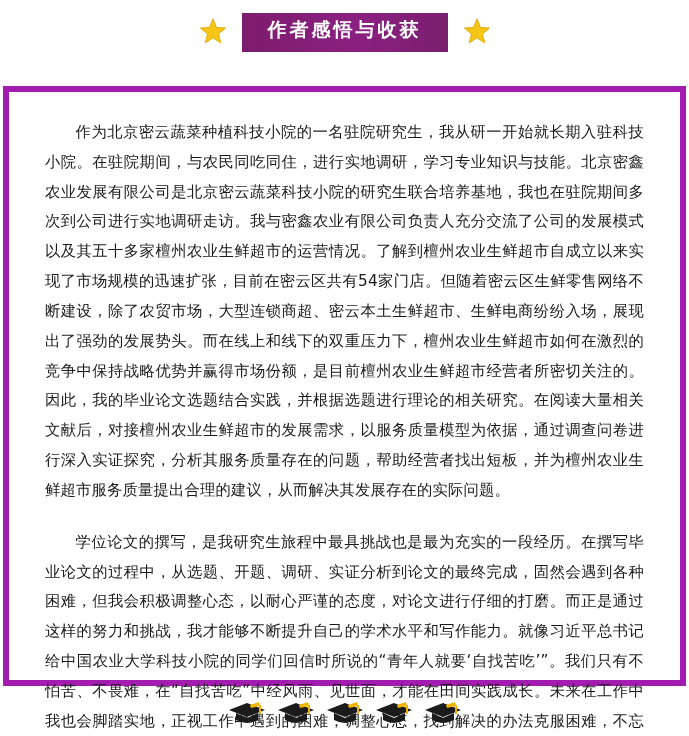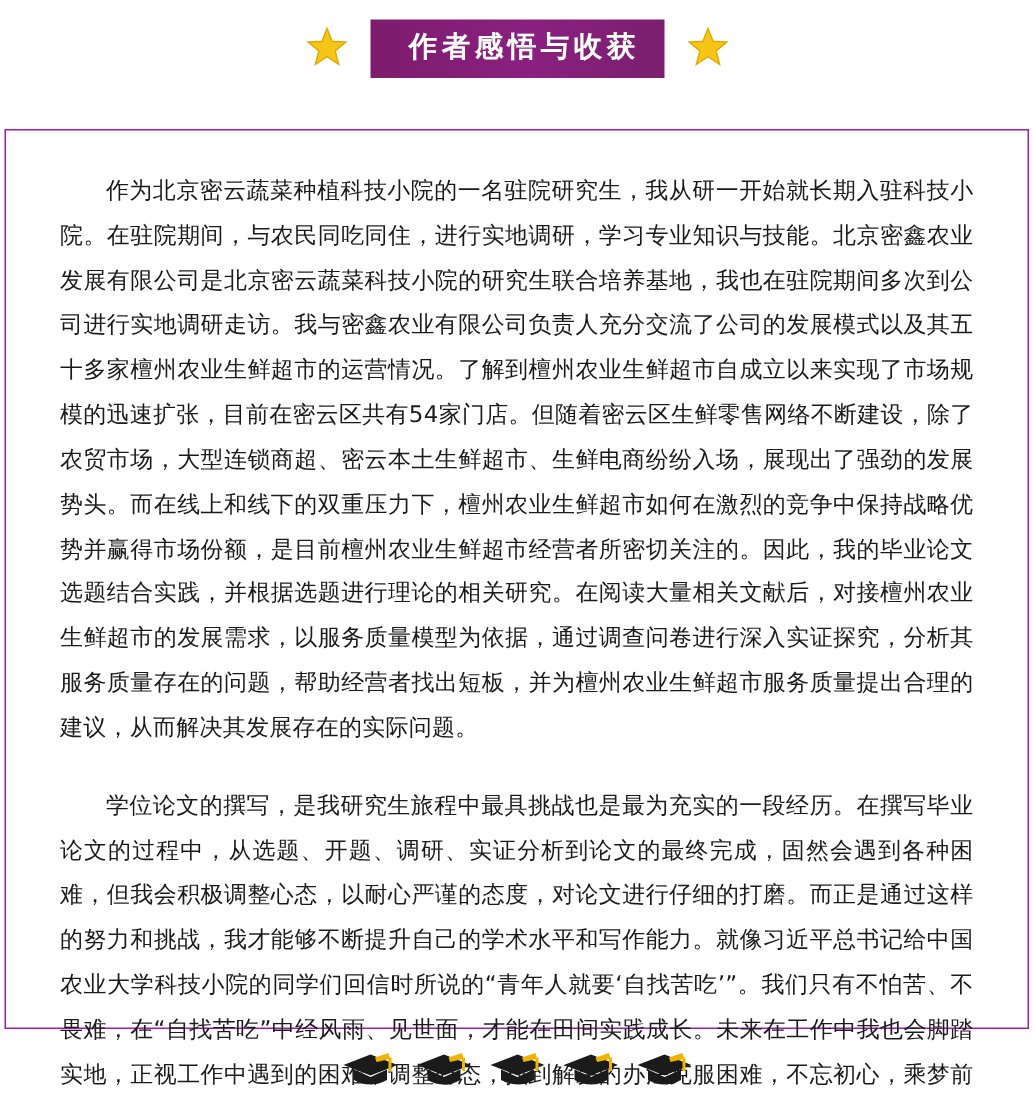--- a/index.html
+++ b/index.html
@@ -29,42 +29,42 @@
     justify-content: center;
     gap: 14px;
   }
   .banner {
     background: #7a1f6e;
     background: linear-gradient(90deg, #7d1c6d 0%, #8a2080 55%, #7a1f6e 100%);
     color: #ffffff;
     font-size: 19px;
     font-weight: bold;
     letter-spacing: 3px;
-    padding: 9px 16px 11px 26px;
+    padding: 9px 26px 11px 26px;
     line-height: 1;
     white-space: nowrap;
-    font-family: Liberation Serif, serif;
+    font-family: Liberation Mono, monospace;
   }
   .star {
     position: relative;
     width: 30px;
     height: 30px;
     display: inline-block;
     flex: 0 0 auto;
   }
   .star svg { display: block; }
 
   
   .content-box {
     position: absolute;
     left: 3px;
     top: 86px;
     width: 683px;
     height: 600px;
-    border: 1px solid #a21caf;
+    border: 6px solid #a21caf;
     box-sizing: border-box;
     background: #ffffff;
   }
   .content-inner {
     padding: 26px 36px 10px 36px;
   }
   p.para {
     margin: 0 0 22px 0;
     font-family: "DejaVu Sans", "Liberation Sans", sans-serif;
     font-size: 15.3px;

